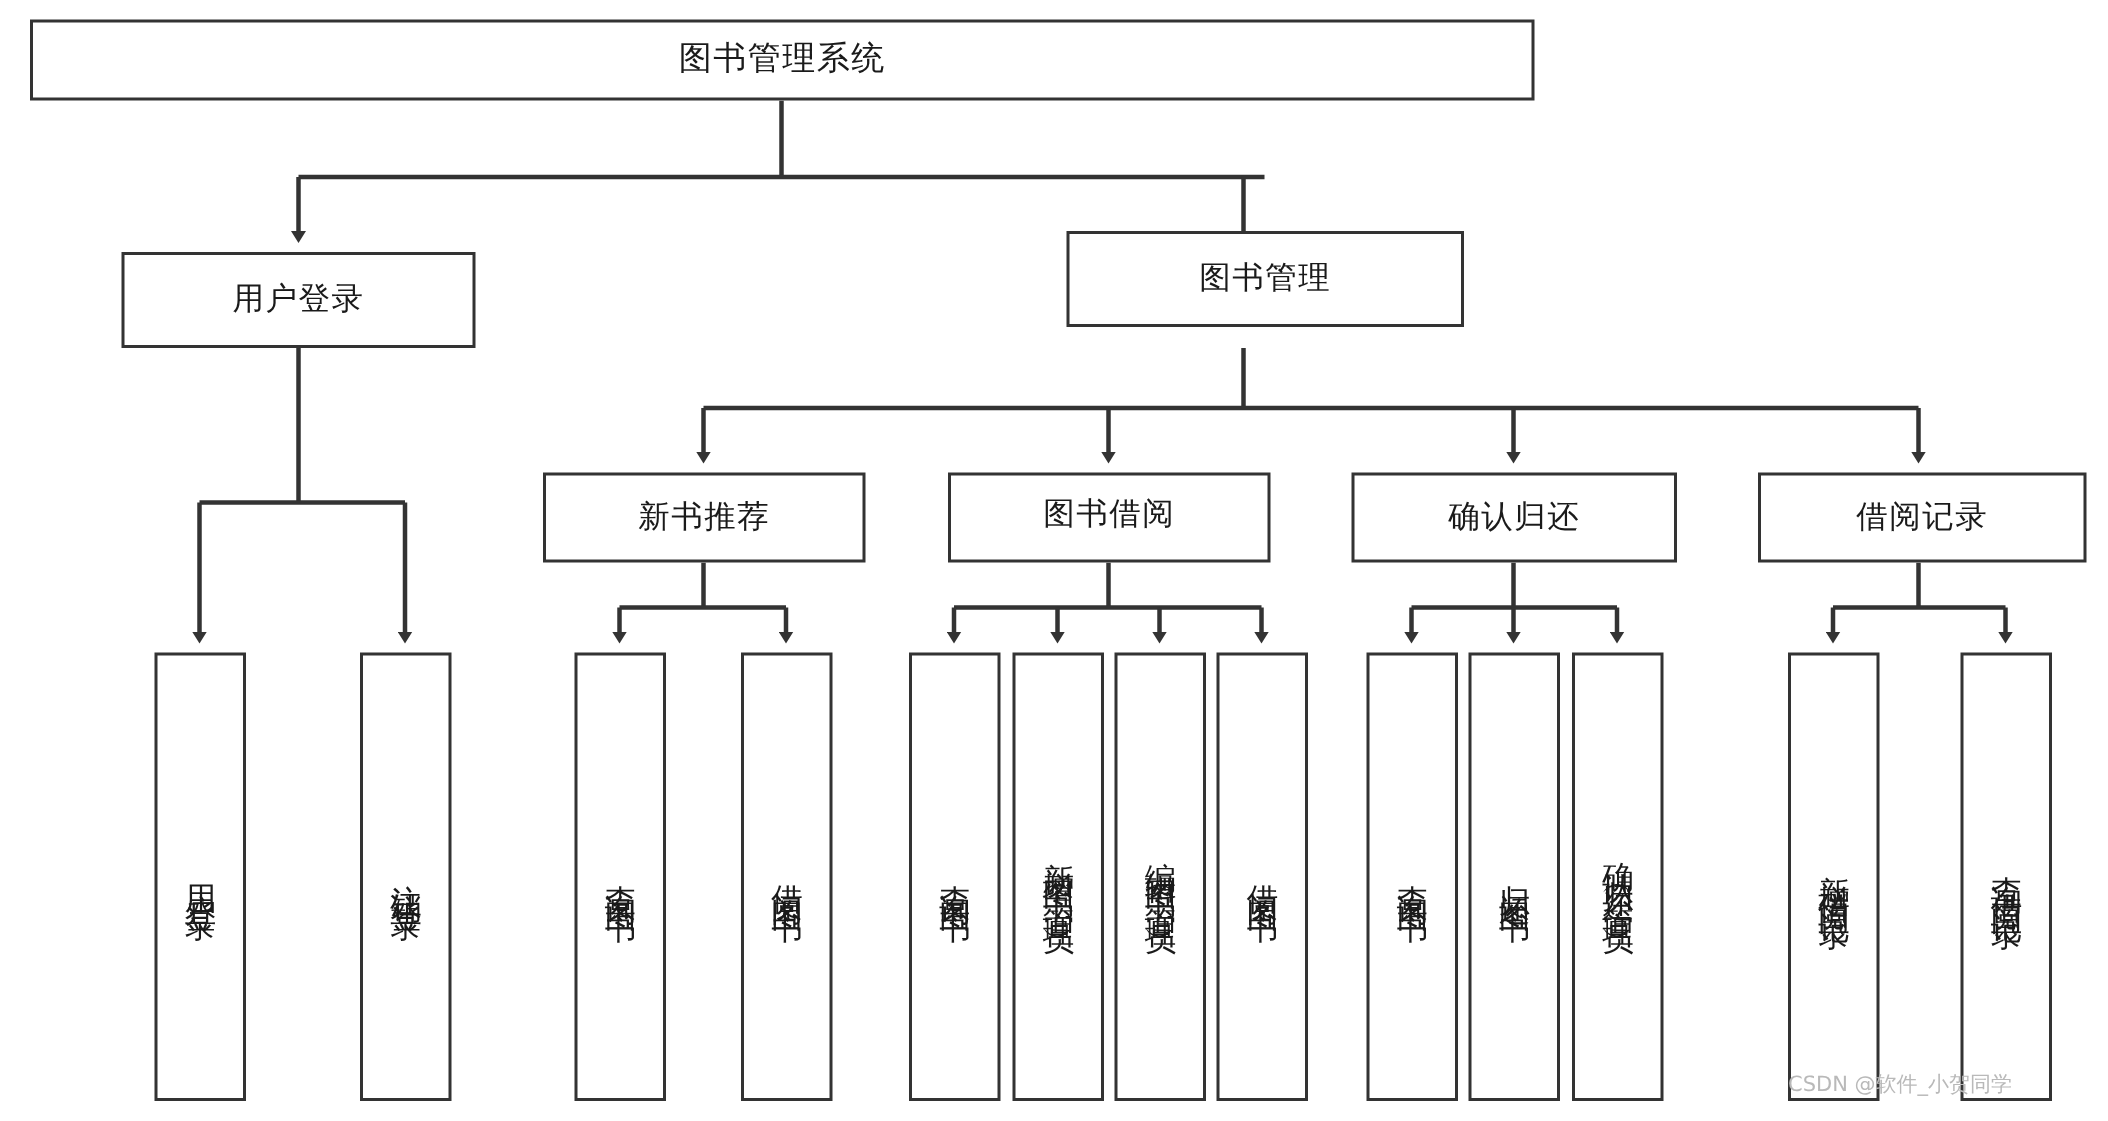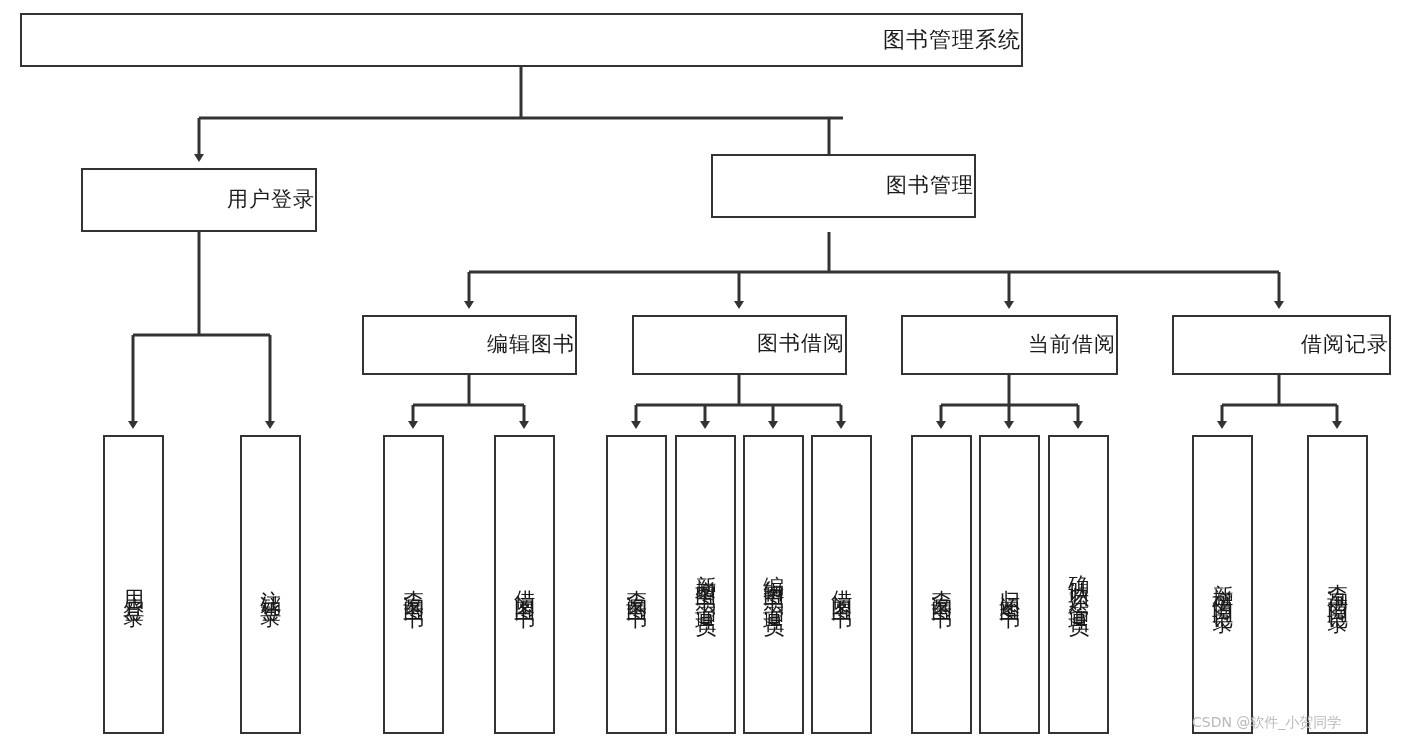--- a/index.html
+++ b/index.html
@@ -26,21 +26,21 @@
     height: 747px;
     pointer-events: none;
   }
   .node {
     position: absolute;
     box-sizing: border-box;
     background: #ffffff;
     border: 2px solid #333333;
     display: flex;
     align-items: center;
-    justify-content: flex-end;
+    justify-content: center;
     color: #1a1a1a;
     z-index: 2;
   }
   .node.horizontal {
     font-size: 21px;
     letter-spacing: 1px;
     line-height: 1.2;
   }
   .node.root {
     font-size: 22px;
@@ -135,29 +135,29 @@
 
   <div class="node horizontal" style="left:81px; top:168px; width:236px; height:64px;">
     <span>用户登录</span>
   </div>
 
   <div class="node horizontal" style="left:711px; top:154px; width:265px; height:64px;">
     <span>图书管理</span>
   </div>
 
   <div class="node horizontal" style="left:362px; top:315px; width:215px; height:60px;">
-    <span>编辑图书</span>
+    <span>新书推荐</span>
   </div>
 
   <div class="node horizontal" style="left:632px; top:315px; width:215px; height:60px;font-family:Liberation Mono, monospace;">
     <span>图书借阅</span>
   </div>
 
   <div class="node horizontal" style="left:901px; top:315px; width:217px; height:60px;">
-    <span>当前借阅</span>
+    <span>确认归还</span>
   </div>
 
   <div class="node horizontal" style="left:1172px; top:315px; width:219px; height:60px;">
     <span>借阅记录</span>
   </div>
 
   <div class="node vertical" style="left:103px; top:435px; width:61px; height:299px;">
     <span class="vtext">用户登录</span>
   </div>
 

